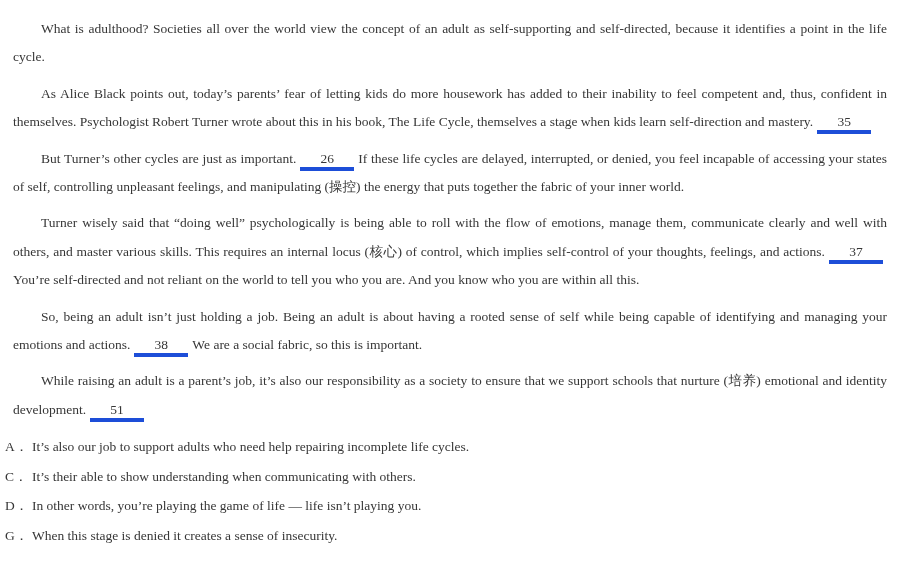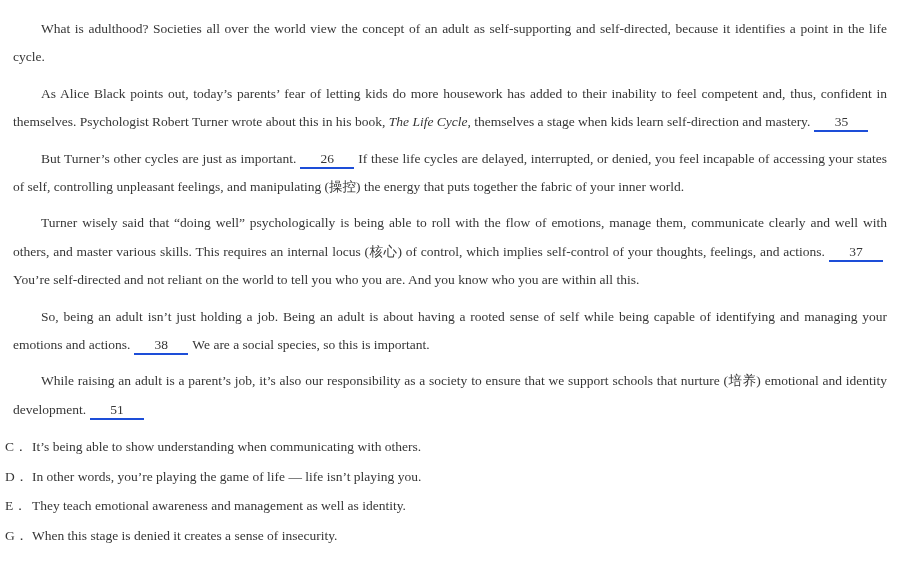--- a/index.html
+++ b/index.html
@@ -17,30 +17,29 @@
     font-size: 13.5px;
     color: #363636;
   }
   .passage p {
     margin: 8px;
     text-align: justify;
     text-indent: 28px;
     line-height: 28.4px;
   }
   .book-title {
-    font-style: italic;
   }
   .blank {
     display: inline-block;
     min-width: 54px;
     margin: 0 4px;
     text-align: center;
     text-indent: 0;
     line-height: 16px;
-    border-bottom: 2px solid #1d4ed8;
+    border-bottom: 4px solid #1d4ed8;
   }
   .options {
     margin-top: 1px;
   }
   .option {
     line-height: 29.4px;
     white-space: nowrap;
     overflow: hidden;
   }
   .opt-letter {
@@ -54,32 +53,32 @@
 <div class="passage">
 
   <p><span>What is adulthood? Societies all over the world view the concept of an adult as self-supporting and self-directed, because it identifies a point in the life cycle.</span></p>
 
   <p><span>As Alice Black points out, today’s parents’ fear of letting kids do more housework has added to their inability to feel competent and, thus, confident in themselves. Psychologist Robert Turner wrote about this in his book,</span> <span class="book-title">The Life Cycle</span><span>, themselves a stage when kids learn self-direction and mastery.</span><span class="blank">35</span></p>
 
   <p><span>But Turner’s other cycles are just as important.</span><span class="blank">26</span><span>If these life cycles are delayed, interrupted, or denied, you feel incapable of accessing your states of self, controlling unpleasant feelings, and manipulating (操控) the energy that puts together the fabric of your inner world.</span></p>
 
   <p><span>Turner wisely said that “doing well” psychologically is being able to roll with the flow of emotions, manage them, communicate clearly and well with others, and master various skills. This requires an internal locus (核心) of control, which implies self-control of your thoughts, feelings, and actions.</span><span class="blank">37</span><span>You’re self-directed and not reliant on the world to tell you who you are. And you know who you are within all this.</span></p>
 
-  <p><span>So, being an adult isn’t just holding a job. Being an adult is about having a rooted sense of self while being capable of identifying and managing your emotions and actions.</span><span class="blank">38</span><span>We are a social species, so this is important.</span></p>
+  <p><span>So, being an adult isn’t just holding a job. Being an adult is about having a rooted sense of self while being capable of identifying and managing your emotions and actions.</span><span class="blank">38</span><span>We are a social fabric, so this is important.</span></p>
 
   <p><span>While raising an adult is a parent’s job, it’s also our responsibility as a society to ensure that we support schools that nurture (培养) emotional and identity development.</span><span class="blank">51</span></p>
 
 </div>
 
 <div class="options">
 
+  <div class="option"><span class="opt-letter">A．</span><span>It’s also our job to support adults who need help repairing incomplete life cycles.</span></div>
 
 
-  <div class="option"><span class="opt-letter">C．</span><span>It’s being able to show understanding when communicating with others.</span></div>
+  <div class="option"><span class="opt-letter">C．</span><span>It’s their able to show understanding when communicating with others.</span></div>
 
   <div class="option"><span class="opt-letter">D．</span><span>In other words, you’re playing the game of life — life isn’t playing you.</span></div>
 
-  <div class="option"><span class="opt-letter">E．</span><span>They teach emotional awareness and management as well as identity.</span></div>
 
 
   <div class="option"><span class="opt-letter">G．</span><span>When this stage is denied it creates a sense of insecurity.</span></div>
 
 </div>
 
 </body></html>

